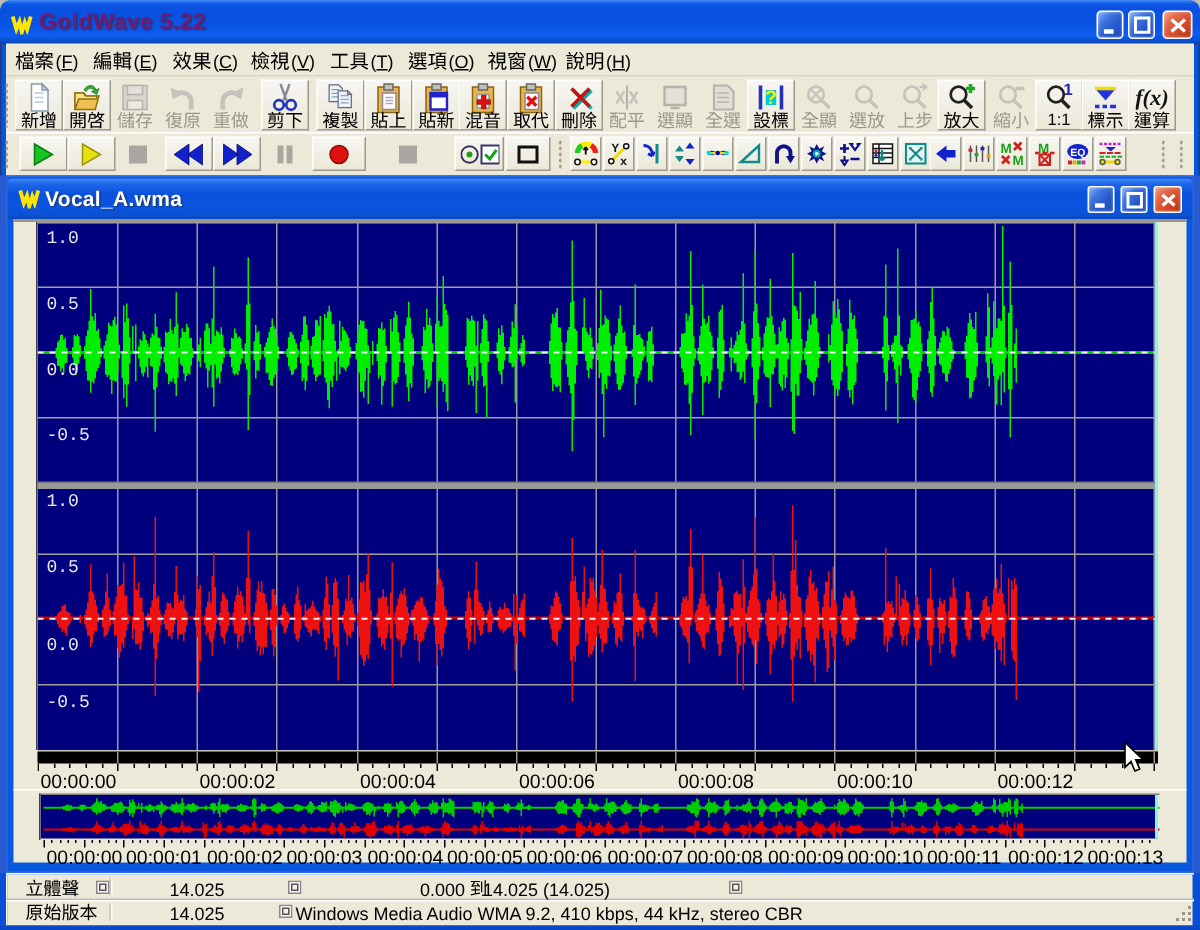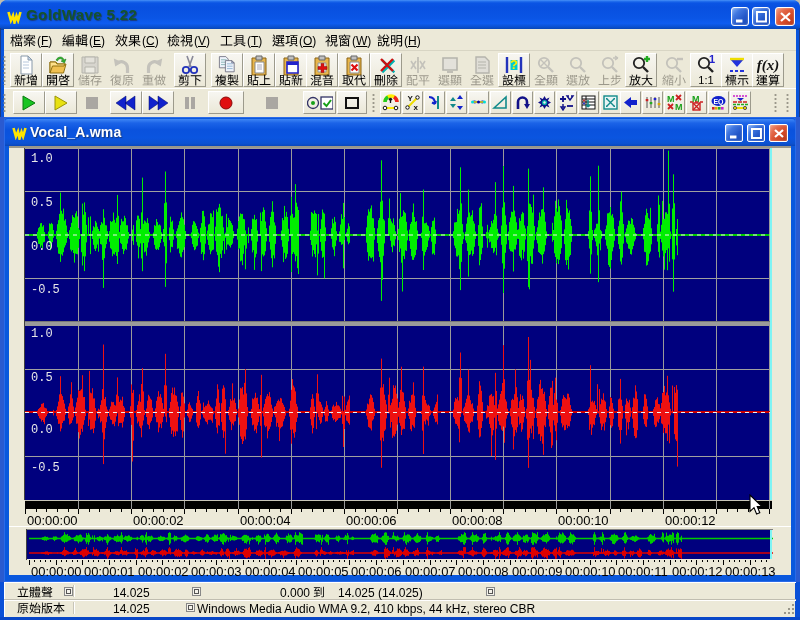--- a/index.html
+++ b/index.html
@@ -77,21 +77,21 @@
   </svg>
 <div class="abs" style="left:0;top:0;width:800px;height:620px;background:#0855dd;border-radius:8px 8px 0 0"></div>
 <div class="abs" style="left:0;top:0;width:800px;height:30px;border-radius:7px 7px 0 0;
 background:linear-gradient(180deg,#4b93f8 0%,#2471ee 4%,#0a54e4 10%,#0850e0 24%,#0a55e5 60%,#0e5cf0 78%,#0a50d0 90%,#0845b5 97%,#063d9e 100%);"></div>
 <div class="abs" style="left:0;top:28px;width:1px;height:592px;background:#1e3a80"></div>
 <div class="abs" style="left:799px;top:28px;width:1px;height:592px;background:#1e3a80"></div>
 <div class="abs" style="left:4px;top:29px;width:792px;height:88px;background:#ece9d8"></div>
 <div class="abs" style="left:7px;top:10px"><svg width="15" height="13" viewBox="0 0 15 13">
       <path d="M1.5 1l2.4 8.5L6 4.5l1.5 7L9.5 5l1.6 4.5L13.5 1" fill="none" stroke="#ffe400" stroke-width="2.6"></path>
     </svg></div>
-<div class="abs" style="left:26px;top:6px;font-weight:bold;font-size:15px;letter-spacing:0.4px;color:#14532d;text-shadow:1px 1px 1px #1a3a7a;font-family:'Liberation Sans',sans-serif">GoldWave 5.22</div>
+<div class="abs" style="left:26px;top:6px;font-weight:bold;font-size:15px;letter-spacing:0.4px;color:#701a75;text-shadow:1px 1px 1px #1a3a7a;font-family:'Liberation Sans',sans-serif">GoldWave 5.22</div>
 <div class="abs" style="left:731px;top:7px;width:18px;height:19px;background:linear-gradient(135deg,#89b3f5 0%,#4177e0 30%,#2356c8 65%,#1e4eb8 100%);border:1px solid #fff;border-radius:3px;box-shadow:inset 0 0 2px rgba(255,255,255,.5)"><svg width="16" height="17" viewBox="0 0 16 17">
       <path d="M3.96 13h6.4799999999999995" stroke="#fff" stroke-width="3"></path>
     </svg></div>
 <div class="abs" style="left:752px;top:7px;width:18px;height:19px;background:linear-gradient(135deg,#89b3f5 0%,#4177e0 30%,#2356c8 65%,#1e4eb8 100%);border:1px solid #fff;border-radius:3px;box-shadow:inset 0 0 2px rgba(255,255,255,.5)"><svg width="16" height="17" viewBox="0 0 16 17">
       <rect x="3.96" y="4" width="9.0" height="9.5" fill="none" stroke="#fff" stroke-width="2"></rect>
     </svg></div>
 <div class="abs" style="left:775px;top:7px;width:20px;height:19px;background:linear-gradient(135deg,#f1a188 0%,#e46b4c 28%,#d54a28 62%,#b13516 100%);border:1px solid #fff;border-radius:3px;box-shadow:inset 0 0 2px rgba(255,255,255,.5)"><svg width="18" height="17" viewBox="0 0 18 17">
       <path d="M5 5l9 8M14 5L5 13" stroke="#fff" stroke-width="2.2"></path>
     </svg></div>
 <div class="abs" style="left:10px;top:34px;height:14px"><svg width="26" height="14" style="vertical-align:top" fill="#000">
@@ -932,21 +932,21 @@
   </svg>
 <div class="abs" style="left:113px;top:586px;font-size:12px;color:#000">14.025</div>
 <svg class="abs" style="left:192px;top:587px" width="9" height="9" viewBox="0 0 9 9">
     <rect x="0.5" y="0.5" width="8" height="8" fill="#f4f2ea" stroke="#888"></rect>
     <rect x="2.5" y="2.5" width="4" height="4" fill="none" stroke="#555"></rect>
   </svg>
 <div class="abs" style="left:280px;top:586px;font-size:12px;color:#000">0.000 </div>
 <div class="abs" style="left:313px;top:586px"><svg width="12" height="13" style="vertical-align:top" fill="#000">
       <use href="#u5230" transform="translate(0.0 10.6) scale(0.120 -0.120)"></use>
     </svg></div>
-<div class="abs" style="left:338px;top:586px;font-size:12px;color:#000">14.025 (14.025)</div>
+<div class="abs" style="left:322px;top:586px;font-size:12px;color:#000">14.025 (14.025)</div>
 <svg class="abs" style="left:486px;top:587px" width="9" height="9" viewBox="0 0 9 9">
     <rect x="0.5" y="0.5" width="8" height="8" fill="#f4f2ea" stroke="#888"></rect>
     <rect x="2.5" y="2.5" width="4" height="4" fill="none" stroke="#555"></rect>
   </svg>
 <div class="abs" style="left:17px;top:602px"><svg width="48" height="13" style="vertical-align:top" fill="#000">
       <use href="#u539F" transform="translate(0.0 10.6) scale(0.120 -0.120)"></use>
       <use href="#u59CB" transform="translate(12.0 10.6) scale(0.120 -0.120)"></use>
       <use href="#u7248" transform="translate(24.0 10.6) scale(0.120 -0.120)"></use>
       <use href="#u672C" transform="translate(36.0 10.6) scale(0.120 -0.120)"></use>
     </svg></div>

